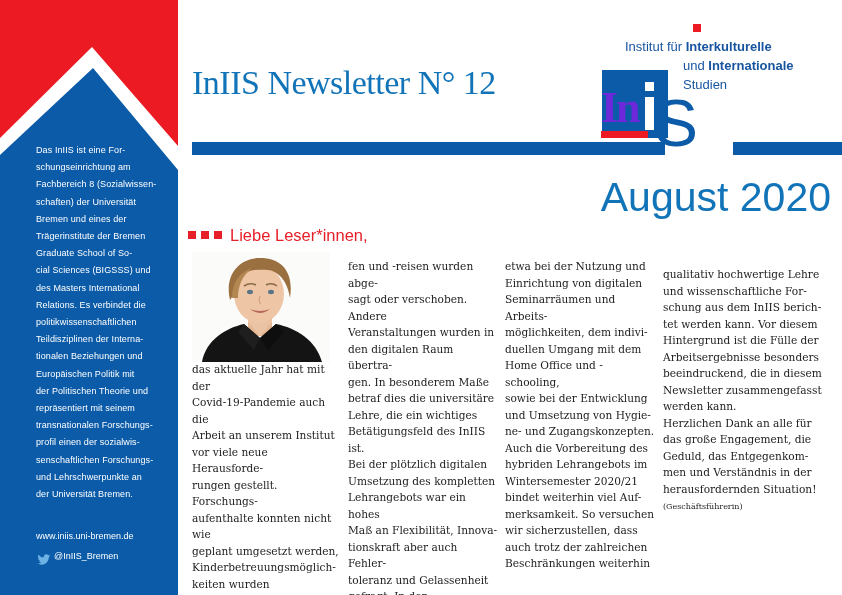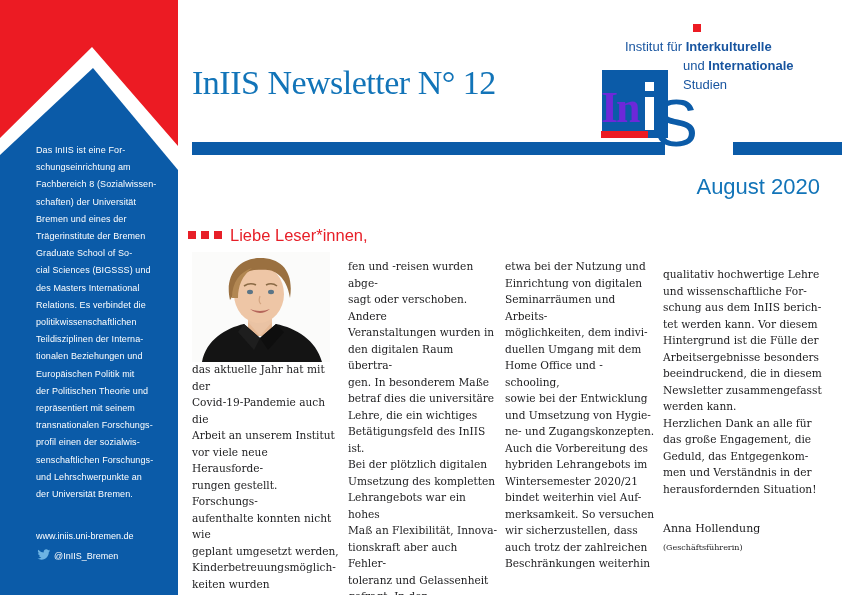--- a/index.html
+++ b/index.html
@@ -6,21 +6,21 @@
   .page{position:relative;width:842px;height:595px;background:#ffffff;overflow:hidden;
         font-family:"Liberation Sans",sans-serif;}
   .abs{position:absolute;}
   .prelines{white-space:pre-line;}
 
   
   .sidebar-shapes{left:0;top:0;width:178px;height:595px;}
   .sidebar-text{left:36px;top:142px;width:126px;color:#ffffff;font-size:9px;
                 line-height:17.2px;letter-spacing:.1px;}
   .sidebar-links{left:36px;top:528px;width:130px;color:#ffffff;font-size:9px;line-height:17px;}
-  .tw-row{display:flex;align-items:flex-start;gap:4px;margin-top:3px;}
+  .tw-row{display:flex;align-items:flex-end;gap:4px;margin-top:3px;}
 
   
   .newsletter-title{left:192px;top:64px;font-size:34px;color:#1274b8;letter-spacing:-.5px;font-family:Liberation Serif, serif;}
   .bar{background:#0b5ba8;height:13px;top:142px;}
   .bar-left{left:192px;width:473px;}
   .bar-right{left:733px;width:109px;}
 
   
   .logo-square{left:602px;top:70px;width:66px;height:68px;background:#0b5ba8;}
   .logo-in{left:601px;top:86px;font-family:"Liberation Serif",serif;font-weight:bold;
@@ -30,21 +30,21 @@
   .logo-i-dot{left:645px;top:82px;width:9px;height:9px;background:#ffffff;}
   .logo-s{left:654px;top:90px;font-size:66px;line-height:66px;color:#0b5ba8;font-weight:500;}
 
   .mini-red-square{left:693px;top:24px;width:8px;height:8px;background:#ec1b23;}
   .inst-line{color:#17549f;font-size:13px;line-height:13px;}
   .inst-1{left:625px;top:40px;}
   .inst-2{left:683px;top:59px;}
   .inst-3{left:683px;top:78px;}
   .inst-line b{font-weight:bold;}
 
-  .issue-date{right:22px;top:174px;font-size:22px;color:#1274b8;}
+  .issue-date{right:11px;top:174px;font-size:41px;color:#1274b8;}
 
   
   .greet-sq{width:8px;height:8px;background:#e71f28;top:231px;}
   .greet-text{left:230px;top:226px;font-size:16.5px;color:#e71f28;}
 
   
   .portrait{left:192px;top:252px;width:138px;height:110px;}
 
   
   .col{font-family:"DejaVu Serif","Liberation Serif",serif;font-size:10.6px;
@@ -202,17 +202,16 @@
 Hintergrund ist die Fülle der
 Arbeitsergebnisse besonders
 beeindruckend, die in diesem
 Newsletter zusammengefasst
 werden kann.
 Herzlichen Dank an alle für
 das große Engagement, die
 Geduld, das Entgegenkom-
 men und Verständnis in der
 herausfordernden Situation!</div>
-    <div class="sig-name">Anna Hollendung</div>
     <div class="sig-role">(Geschäftsführerin)</div>
   </div>
 
 </div>
 
 </body></html>

